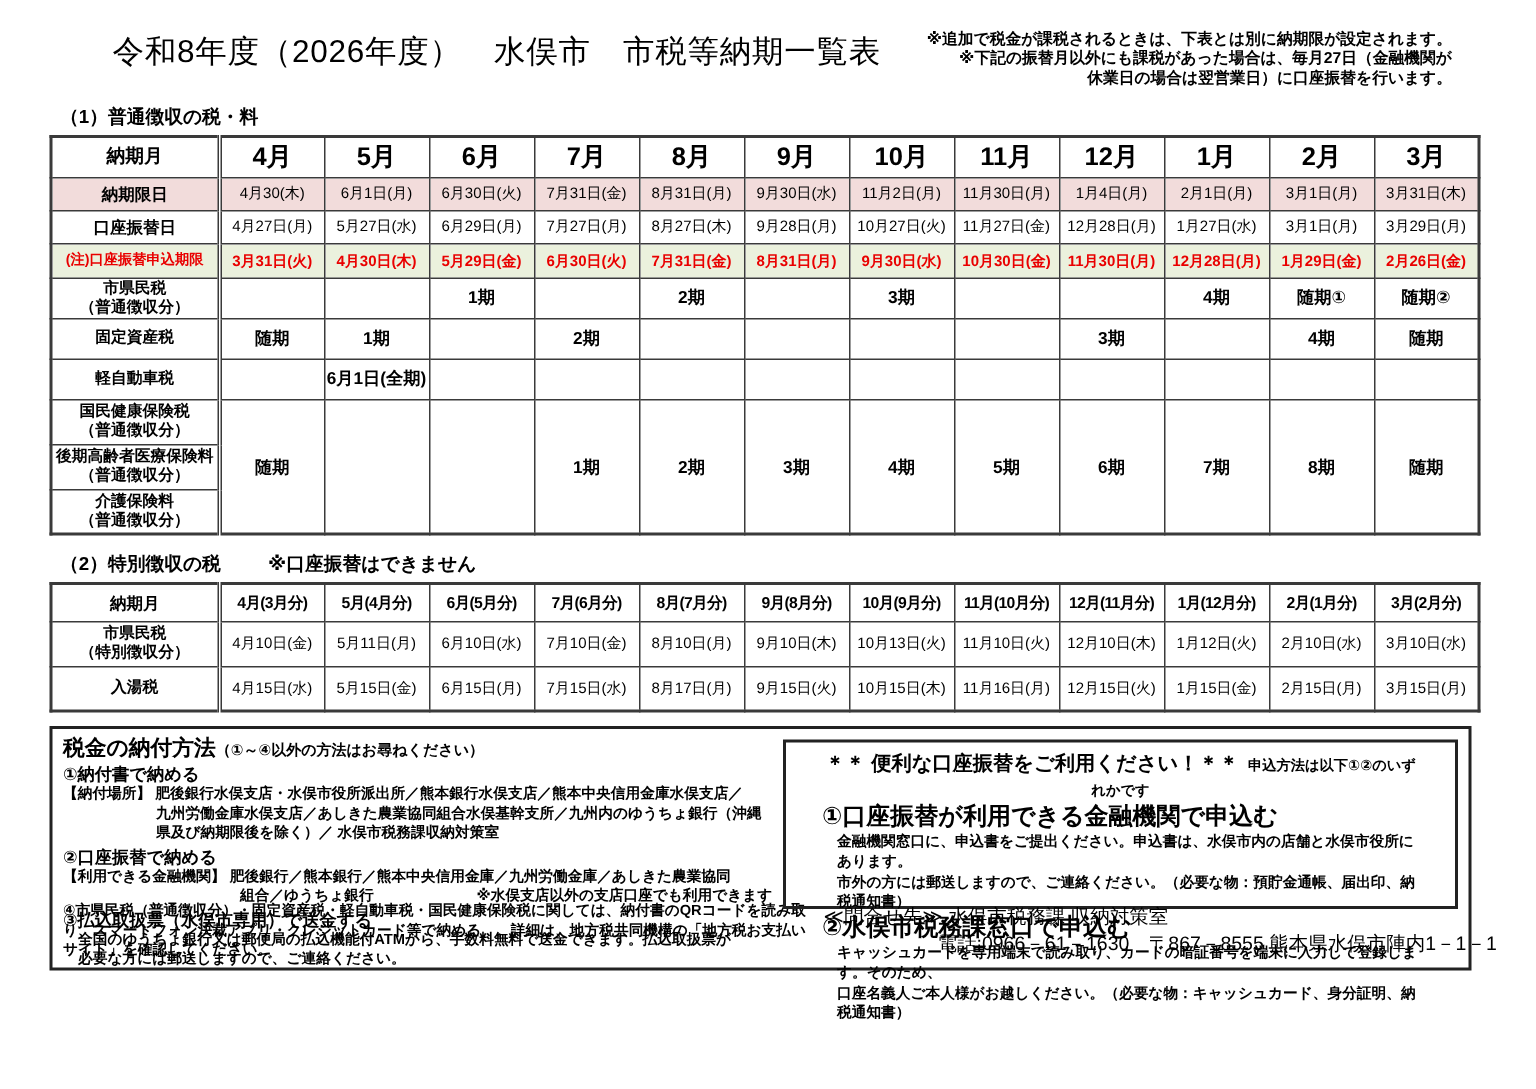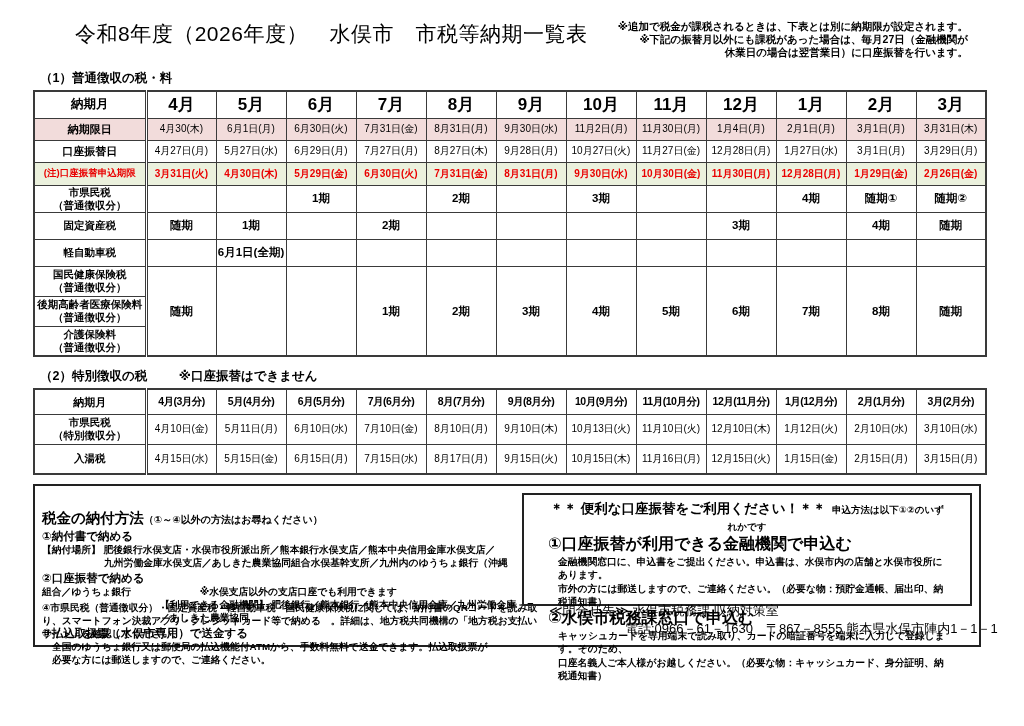--- a/index.html
+++ b/index.html
@@ -45,21 +45,21 @@
 
   tr.rw-m2{height:25px;}
   .mh2{font-size:10.5px;font-weight:bold;letter-spacing:-0.5px;}
   tr.rw-t2{height:30px;}
   tr.rw-t2>*{border-top:3px double var(--bd);}
   .dc2{font-size:10px;}
 
   
   .bottom{position:relative;width:948px;height:163px;margin:9px 0 0 33px;
           border:2px solid #222;box-sizing:border-box;}
-  .pm-left{position:absolute;left:7px;top:3px;width:478px;margin-top:20px;}
+  .pm-left{position:absolute;left:7px;top:3px;width:478px;}
   .pm-title{font-size:14.5px;font-weight:bold;}
   .pm-title-note{font-size:10px;font-weight:bold;}
   .pm-h{font-size:11.5px;font-weight:bold;margin-top:1px;}
   .pm-lines{font-size:9.8px;font-weight:bold;line-height:1.32;}
   .hang1 div:nth-child(n+2){margin-left:62px;}
   .hang2 div:nth-child(2){margin-left:118px;}
   .ind div{margin-left:10px;}
   .item4{position:absolute;left:7px;bottom:5px;width:500px;
          font-size:9.8px;font-weight:bold;line-height:1.35;}
   .promo{position:absolute;left:487px;top:7px;width:450px;height:113px;
@@ -327,25 +327,26 @@
 
   <div class="bottom">
     <div class="pm-left">
       <div>
         <span class="pm-title">税金の納付方法</span><span class="pm-title-note">（①～④以外の方法はお尋ねください）</span>
       </div>
       <div class="pm-h">①納付書で納める</div>
       <div class="pm-lines hang1">
         <div>【納付場所】 肥後銀行水俣支店・水俣市役所派出所／熊本銀行水俣支店／熊本中央信用金庫水俣支店／</div>
         <div>九州労働金庫水俣支店／あしきた農業協同組合水俣基幹支所／九州内のゆうちょ銀行（沖縄</div>
+        <div>県及び納期限後を除く）／ 水俣市税務課収納対策室</div>
       </div>
       <div class="pm-h">②口座振替で納める</div>
       <div class="pm-lines hang2">
+        <div>【利用できる金融機関】 肥後銀行／熊本銀行／熊本中央信用金庫／九州労働金庫／あしきた農業協同</div>
         <div>組合／ゆうちょ銀行　　　　　　　※水俣支店以外の支店口座でも利用できます</div>
-        <div>【利用できる金融機関】 肥後銀行／熊本銀行／熊本中央信用金庫／九州労働金庫／あしきた農業協同</div>
       </div>
       <div class="pm-h">③払込取扱票（水俣市専用）で送金する</div>
       <div class="pm-lines ind">
         <div>全国のゆうちょ銀行又は郵便局の払込機能付ATMから、手数料無料で送金できます。払込取扱票が</div>
         <div>必要な方には郵送しますので、ご連絡ください。</div>
       </div>
     </div>
 
     <div class="item4">④市県民税（普通徴収分）・固定資産税・軽自動車税・国民健康保険税に関しては、納付書のQRコードを読み取り、スマートフォン決裁アプリ・クレジットカード等で納める　。詳細は、地方税共同機構の「地方税お支払いサイト」を確認してください。</div>
 

